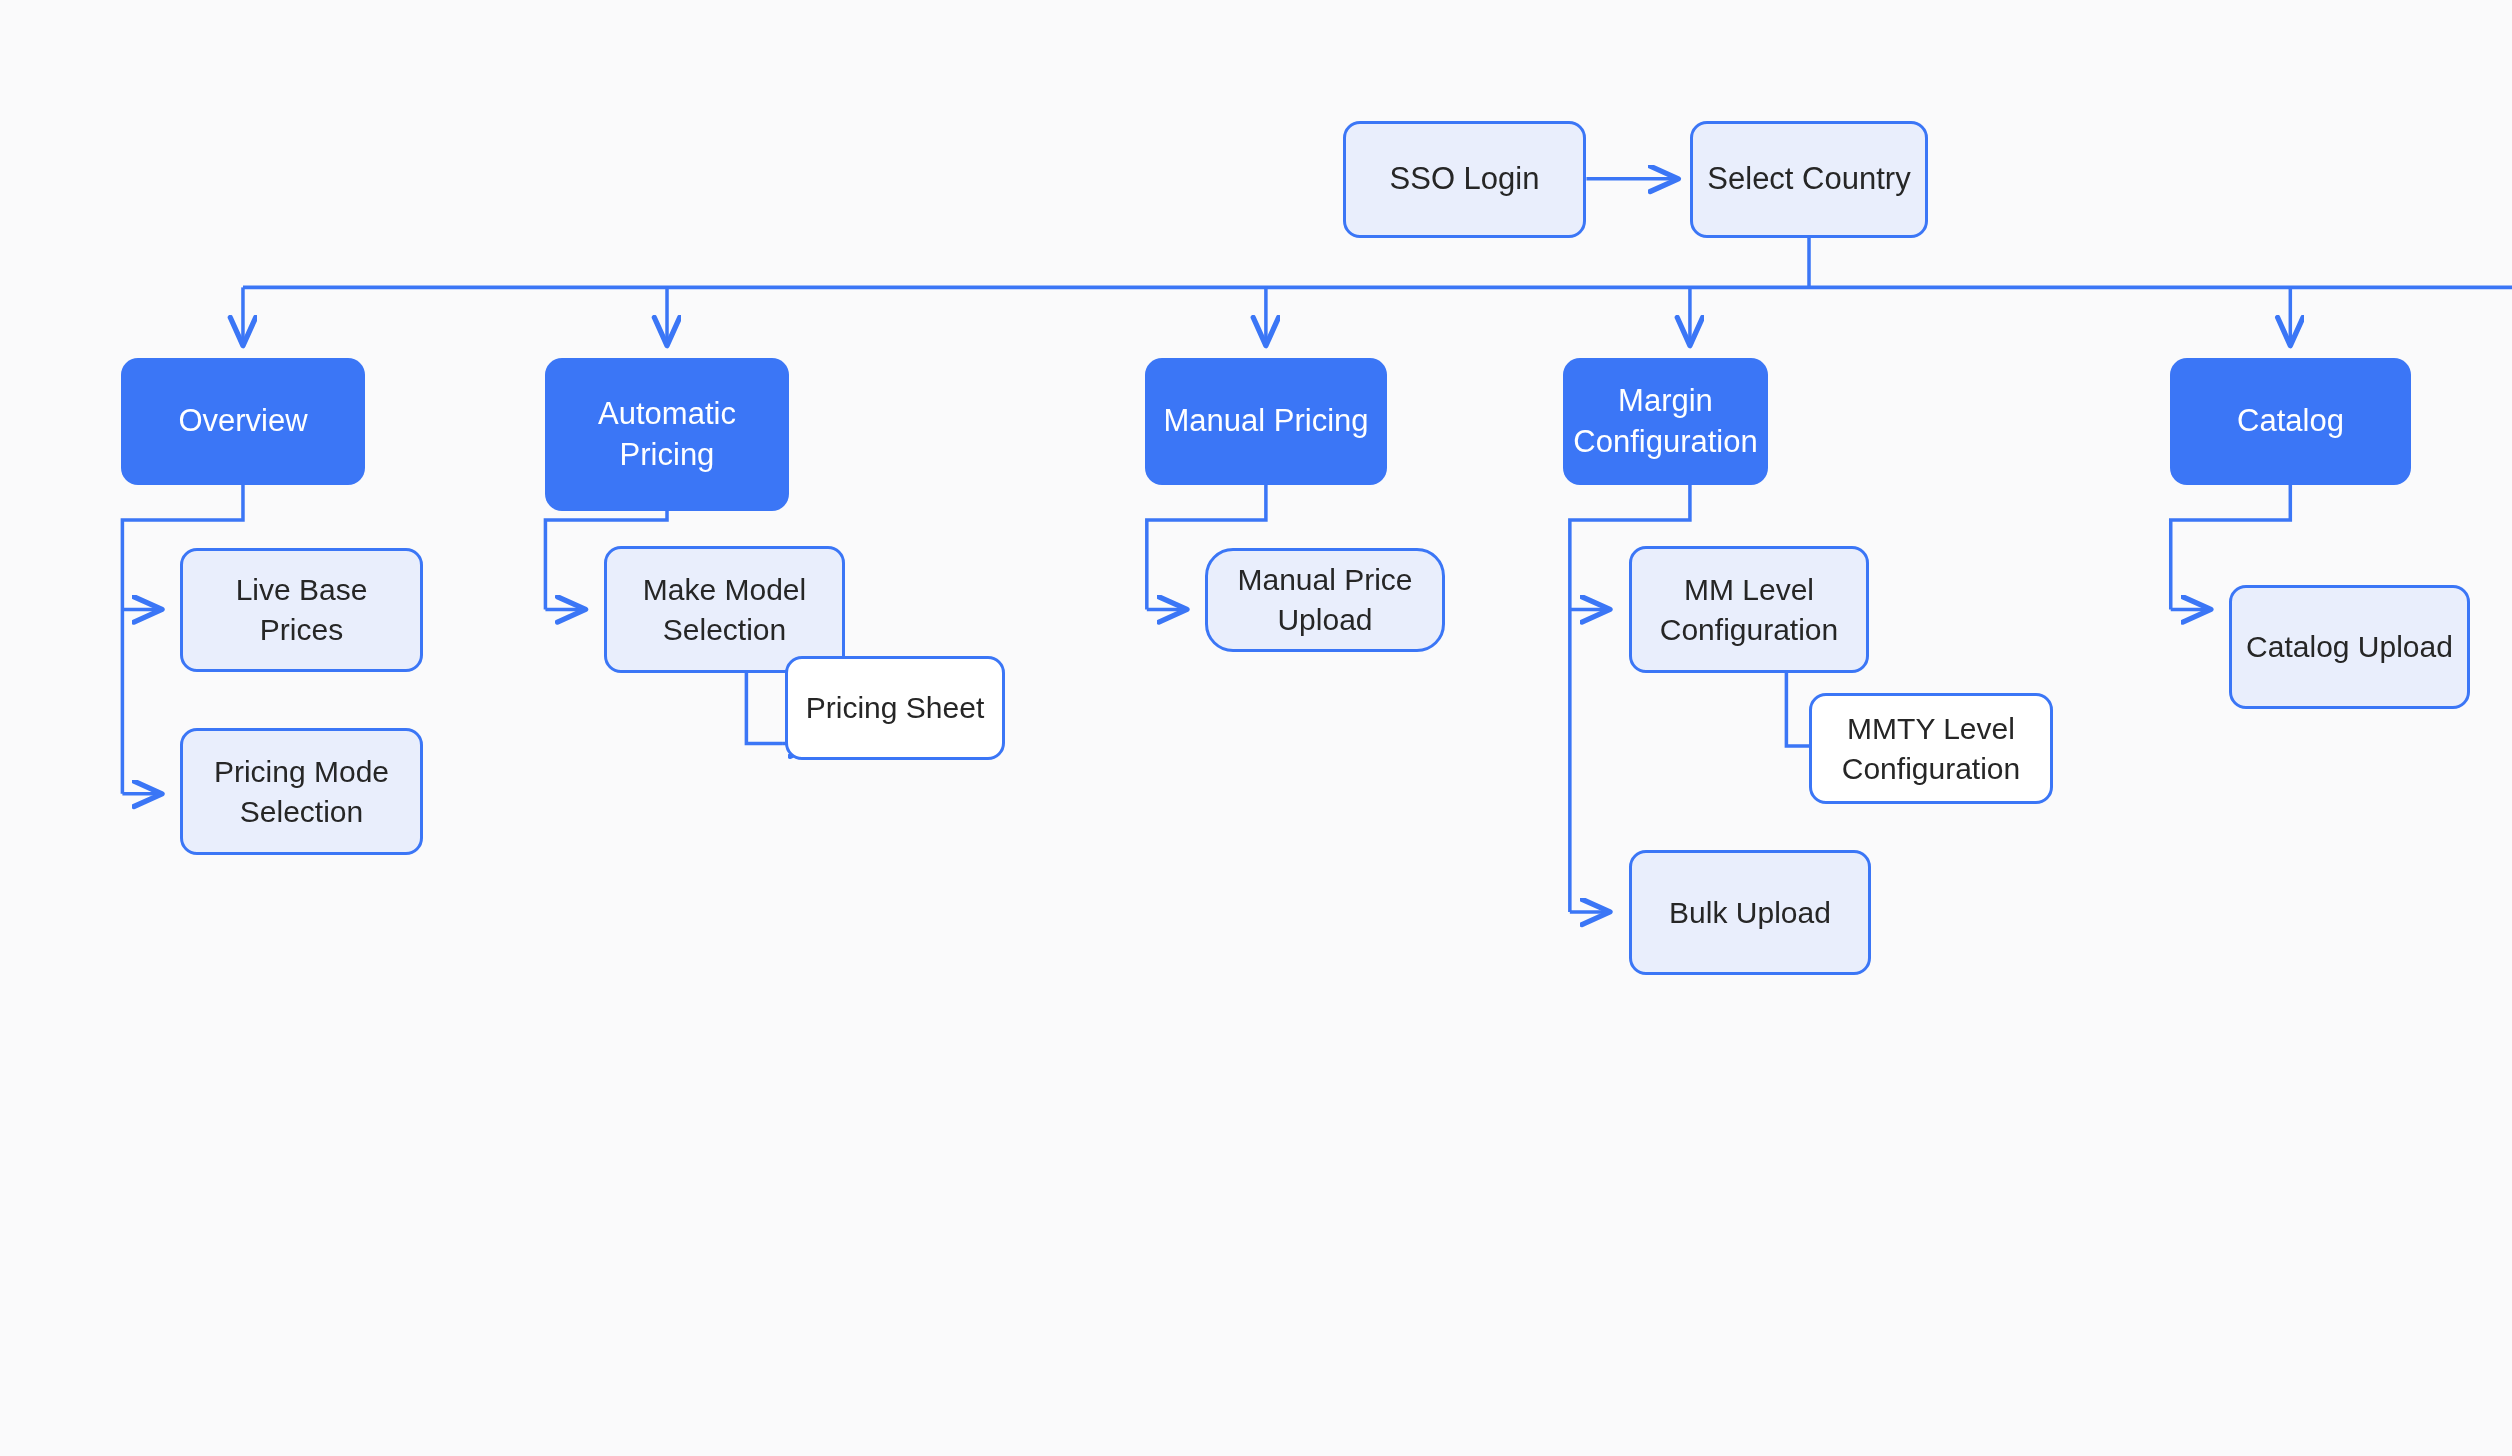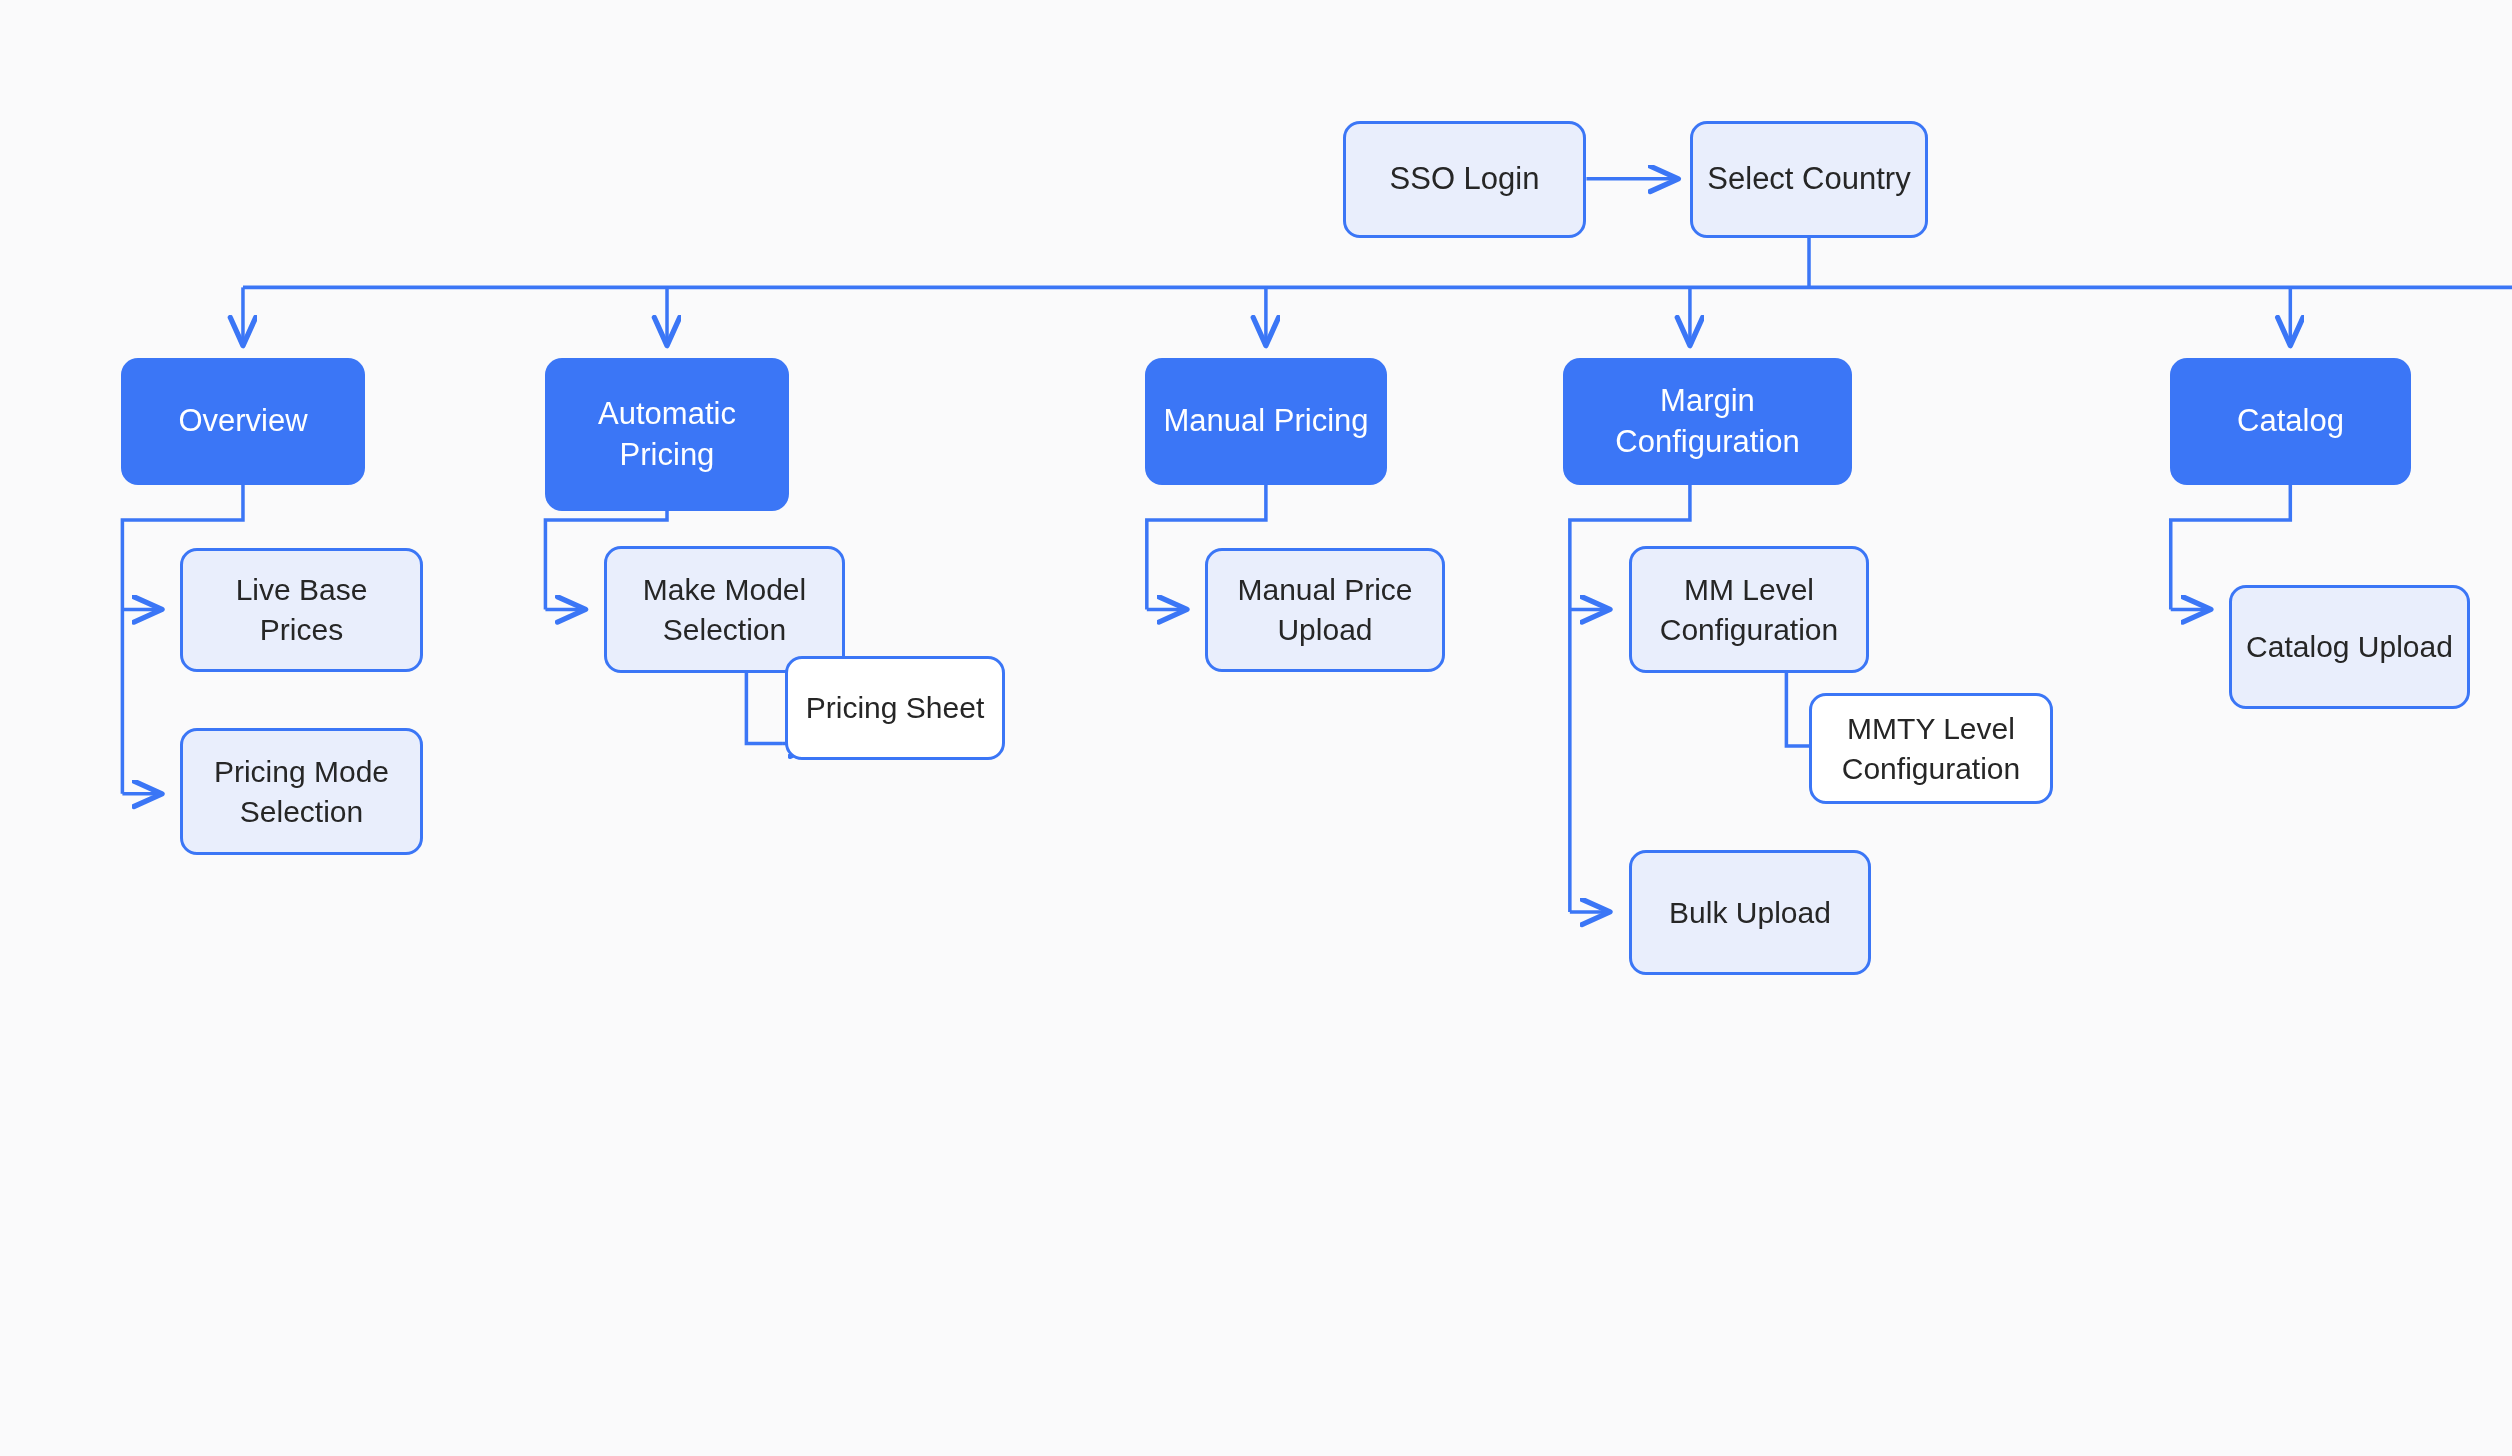--- a/index.html
+++ b/index.html
@@ -131,37 +131,37 @@
   <div class="node root" style="left:1343px; top:121px; width:243px; height:117px;">SSO Login</div>
 
   <div class="node root" style="left:1690px; top:121px; width:238px; height:117px;">Select Country</div>
 
   <div class="node l1" style="left:121px; top:358px; width:244px; height:127px;">Overview</div>
 
   <div class="node l1" style="left:545px; top:358px; width:244px; height:153px;">Automatic Pricing</div>
 
   <div class="node l1" style="left:1145px; top:358px; width:242px; height:127px;">Manual Pricing</div>
 
-  <div class="node l1" style="left:1563px; top:358px; width:289px; height:127px;">Margin
+  <div class="node l1" style="left:1563px; top:358px; width:205px; height:127px;">Margin
 Configuration</div>
 
   <div class="node l1" style="left:2170px; top:358px; width:241px; height:127px;">Catalog</div>
 
   <div class="node l2" style="left:180px; top:548px; width:243px; height:124px;">Live Base
 Prices</div>
 
   <div class="node l2" style="left:180px; top:728px; width:243px; height:127px;">Pricing Mode
 Selection</div>
 
   <div class="node l2" style="left:604px; top:546px; width:241px; height:127px;">Make Model
 Selection</div>
 
   <div class="node l3" style="left:785px; top:656px; width:220px; height:104px;">Pricing Sheet</div>
 
-  <div class="node l2" style="left:1205px; top:548px; width:240px; height:124px;">Manual Price
+  <div class="node l2" style="left:1205px; top:548px; width:240px; height:104px;border-radius:28px;">Manual Price
 Upload</div>
 
   <div class="node l2" style="left:1629px; top:546px; width:240px; height:127px;">MM Level
 Configuration</div>
 
   <div class="node l3" style="left:1809px; top:693px; width:244px; height:111px;">MMTY Level
 Configuration</div>
 
   <div class="node l2" style="left:1629px; top:850px; width:242px; height:125px;">Bulk Upload</div>
 

